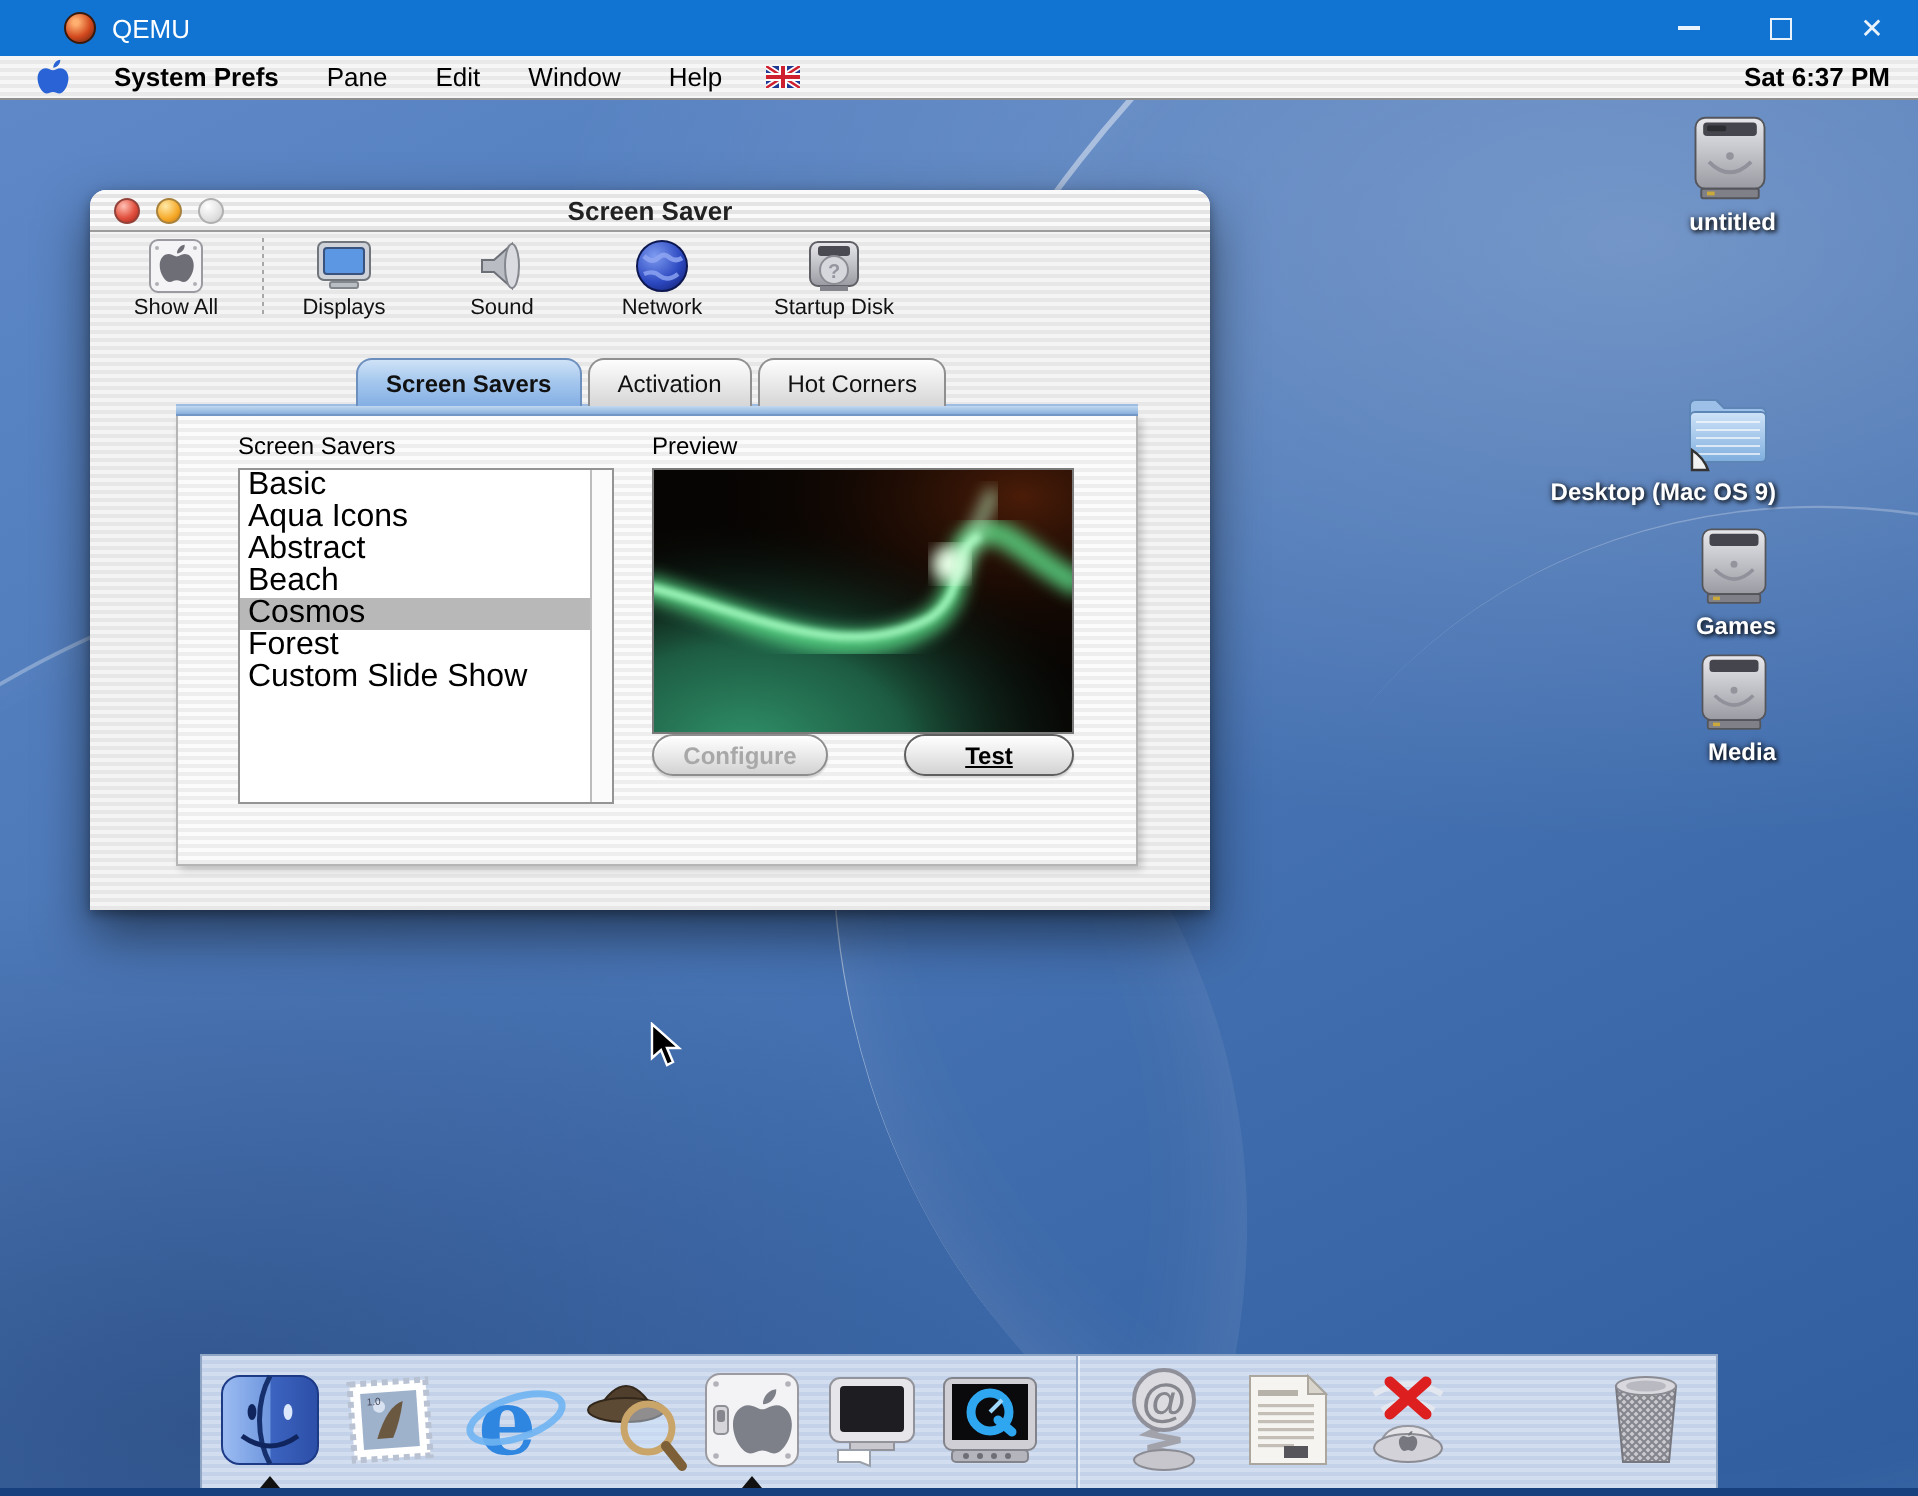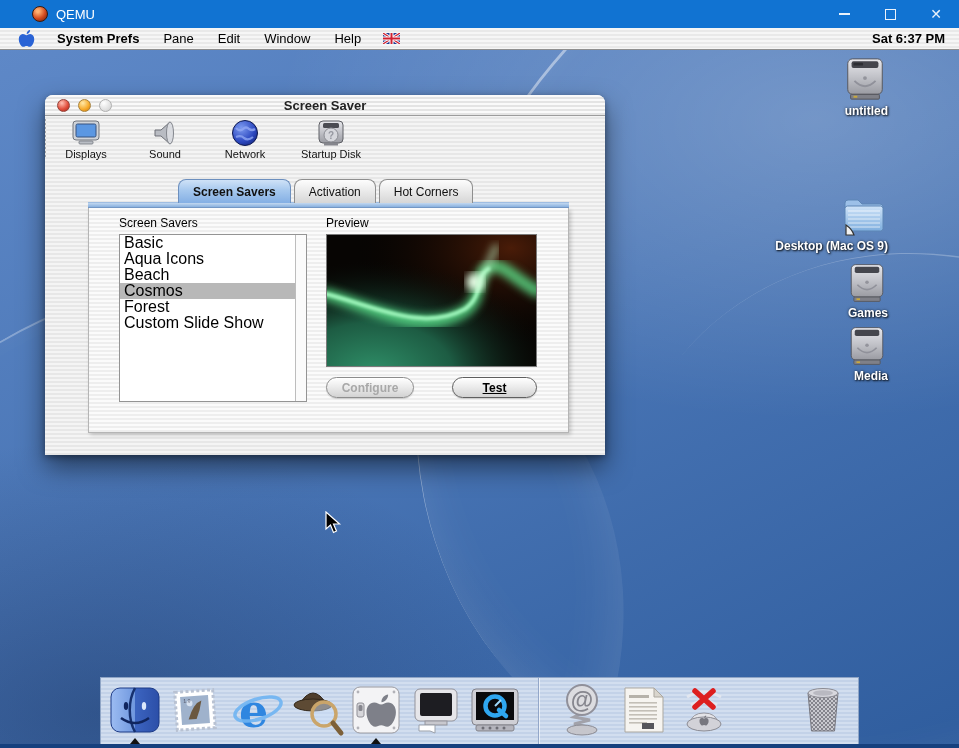--- a/index.html
+++ b/index.html
@@ -85,21 +85,21 @@
   .saver-list { position:absolute; left:30px; top:26px; width:188px; height:168px;
     background:#fff; border:1px solid #949494; font-size:16px; }
   .saver-row { height:16px; line-height:16px; padding-left:4px; color:#000; }
   .saver-row.selected { background:#b8b8b8; }
   .list-scroll { position:absolute; right:0; top:0; width:11px; height:100%;
     background:#fbfbfb; border-left:1px solid #bdbdbd; }
 
   .preview-frame { position:absolute; left:237px; top:26px; width:211px; height:133px;
     border:1px solid #7a7a7a; background:#060504; }
 
-  .btn { position:absolute; top:169px; height:21px; border-radius:11px; border:1px solid #8d8d8d;
+  .btn { position:absolute; top:159px; height:21px; border-radius:11px; border:1px solid #8d8d8d;
     background:linear-gradient(180deg,#ffffff 0%, #ececec 45%, #d2d2d2 100%);
     box-shadow:inset 0 1px 0 #fff, 0 1px 1px rgba(0,0,0,.15);
     font-size:12px; font-weight:bold; display:flex; align-items:center; justify-content:center; }
   .btn-configure { left:237px; width:88px; color:#a8a8a8; }
   .btn-test { left:363px; width:85px; color:#000; border-color:#5f5f5f;text-decoration:underline; }
 
   
   .dicon { position:absolute; width:96px; left:792px; display:flex; flex-direction:column; align-items:flex-end; }
   .dicon .ic { height:46px; display:flex; align-items:flex-end; justify-content:center; }
   .dicon .lbl { margin-top:2px; font-size:12px; font-weight:bold; color:#fff; white-space:nowrap;
@@ -202,20 +202,35 @@
 
     <div class="window">
       <div class="titlebar">
         <span class="tl red"></span>
         <span class="tl yellow"></span>
         <span class="tl gray"></span>
         <span class="win-title">Screen Saver</span>
       </div>
 
       <div class="toolbar">
+        <div class="tb-item" style="width:86px">
+          <span class="ticon">
+            <svg width="28" height="28" viewBox="0 0 28 28">
+              <rect x="1" y="1" width="26" height="26" rx="4" fill="#f4f4f6" stroke="#9a9aa0"></rect>
+              <circle cx="4.5" cy="5" r="1" fill="#b0b0b6"></circle>
+                <circle cx="23.5" cy="5" r="1" fill="#b0b0b6"></circle>
+              <circle cx="4.5" cy="23" r="1" fill="#b0b0b6"></circle>
+                <circle cx="23.5" cy="23" r="1" fill="#b0b0b6"></circle>
+              <g transform="translate(5,2.5) scale(0.78)">
+                  <use href="#apple-shape" fill="#6e6e76"></use>
+                </g>
+            </svg>
+          </span>
+          <span>Show All</span>
+        </div>
         <div class="tb-sep"></div>
         <div class="tb-item" style="width:78px; margin-left:1px">
           <span class="ticon">
             <svg width="30" height="28" viewBox="0 0 30 28">
               <rect x="2" y="2" width="26" height="19" rx="3" fill="#cfd3d9" stroke="#71757c"></rect>
               <rect x="5" y="5" width="20" height="13" rx="1.5" fill="#5b97e2" stroke="#39537e"></rect>
               <rect x="8" y="22" width="14" height="3" rx="1" fill="#b9bdc4" stroke="#82868d"></rect>
             </svg>
           </span>
           <span>Displays</span>
@@ -260,20 +275,21 @@
       </div>
       <div class="tabline"></div>
 
       <div class="contentbox">
         <div class="box-label label-savers">Screen Savers</div>
         <div class="box-label label-preview">Preview</div>
 
         <div class="saver-list">
           <div class="saver-row">Basic</div>
           <div class="saver-row">Aqua Icons</div>
+          <div class="saver-row">Abstract</div>
           <div class="saver-row">Beach</div>
           <div class="saver-row selected">Cosmos</div>
           <div class="saver-row">Forest</div>
           <div class="saver-row">Custom Slide Show</div>
           <div class="list-scroll"></div>
         </div>
 
         <div class="preview-frame">
           <svg width="209" height="131" viewBox="0 0 209 131">
             <defs>

